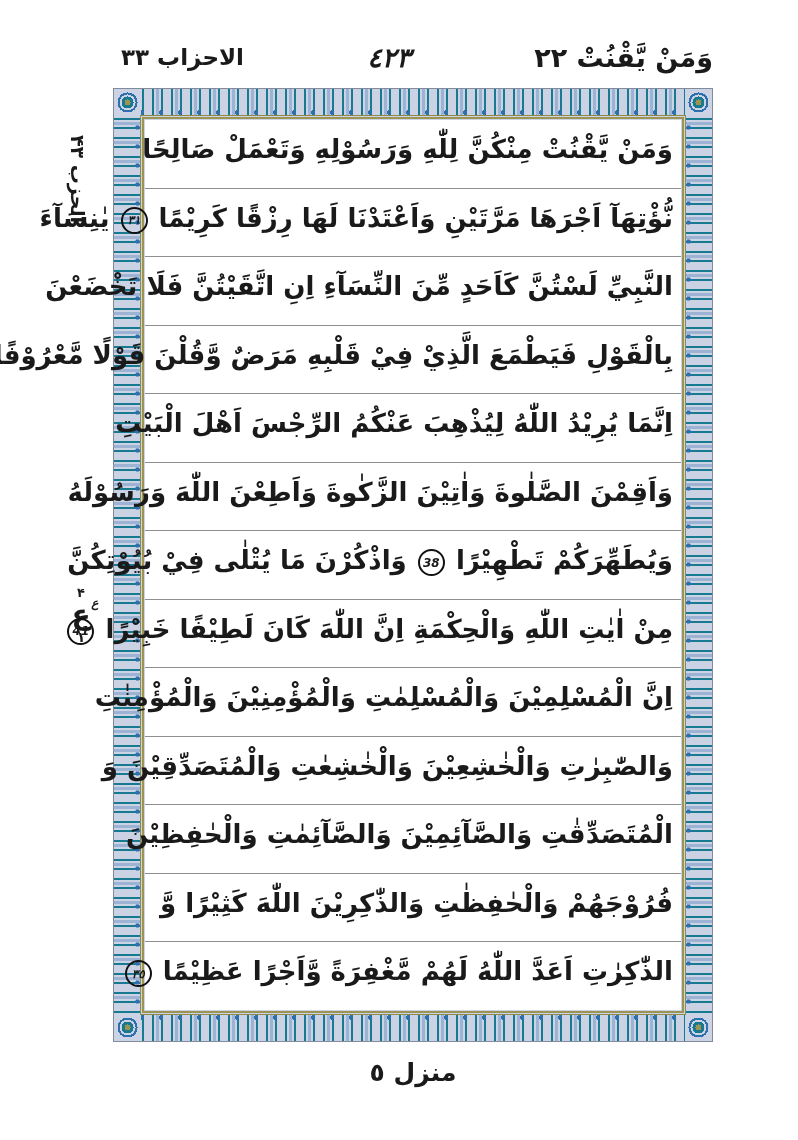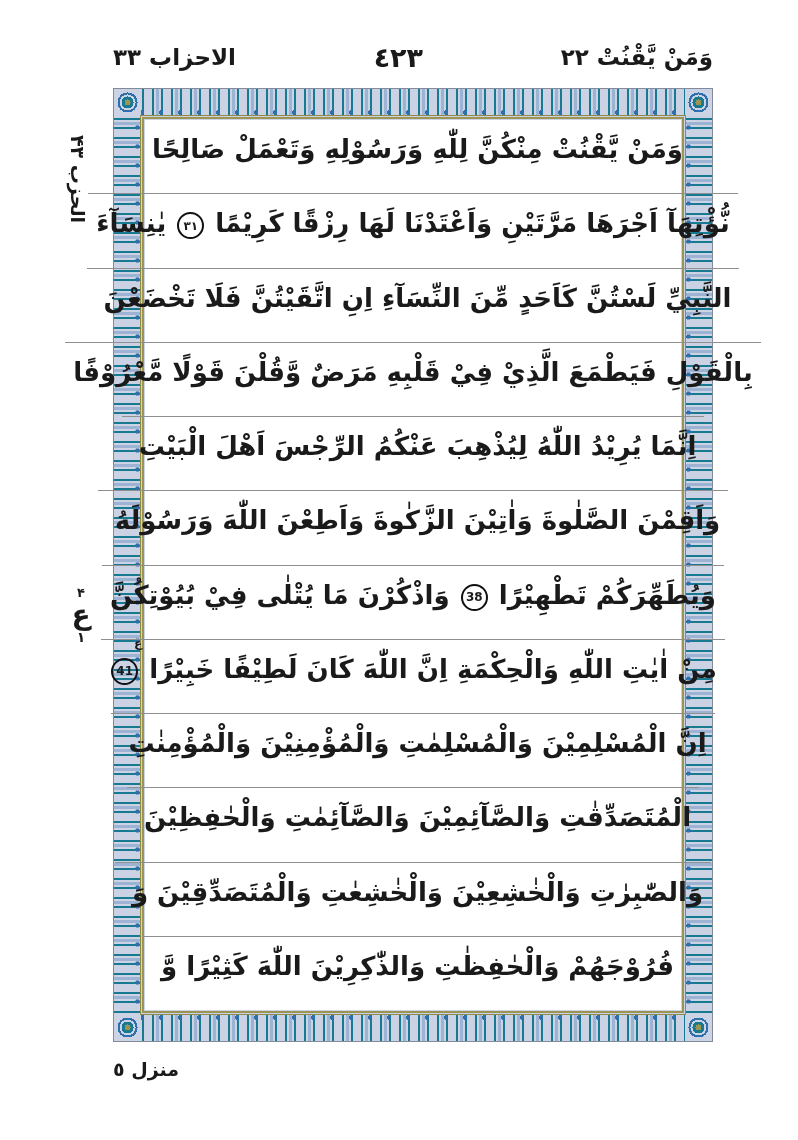--- a/index.html
+++ b/index.html
@@ -7,23 +7,23 @@
   body{
     width:798px;height:1140px;position:relative;background:#ffffff;
     font-family:"DejaVu Sans", sans-serif;color:#1a1a1a;overflow:hidden;
   }
   
   .header{
     position:absolute;top:38px;left:113px;width:600px;height:38px;
     display:flex;justify-content:space-between;align-items:center;
     direction:rtl;font-weight:bold;
   }
-  .hdr-juz{font-size:23px;}
-  .hdr-page{font-size:27px;letter-spacing:1px;}
-  .hdr-surah{font-size:23px;}
+  .hdr-juz{font-size:27px;}
+  .hdr-page{font-size:27px;letter-spacing:1px;font-style:italic;}
+  .hdr-surah{font-size:23px;margin-left:8px;}
   
   .frame{
     position:absolute;left:113px;top:88px;width:600px;height:954px;
     background:#ccd3e4;border:1px solid #838a9a;box-sizing:border-box;
   }
   .band{position:absolute;}
   .band-top,.band-bottom{
     left:0;right:0;height:27px;background-color:#ccd3e4;
     background-image:
       radial-gradient(circle 2.5px at 9px 3.5px, #2e6fae 90%, rgba(0,0,0,0) 95%),
@@ -51,33 +51,33 @@
   .corner-bl{bottom:0;left:0;} .corner-br{bottom:0;right:0;}
   .goldframe{
     position:absolute;inset:26px;border:1px solid #8f8a45;pointer-events:none;
   }
   .goldframe::before{
     content:"";position:absolute;inset:1px;border:2px solid #9b9454;
   }
   
   .content{
     position:absolute;inset:31px;background:#ffffff;
-    display:flex;flex-direction:column;direction:rtl;align-items:center;
+    display:flex;flex-direction:column;direction:rtl;
   }
   .qline{
     flex:1 1 0;min-height:0;position:relative;
     padding:0 8px;box-sizing:border-box;
     display:block;
     font-size:26px;font-weight:bold;line-height:59px;
     text-align:justify;text-align-last:justify;
     white-space:nowrap;overflow:visible;
   }
   .qline + .qline{border-top:1px solid #8f8f8f;}
   .seg:empty{display:none;}
-  .mwrap{position:relative;display:inline-block;vertical-align:middle;}
+  .mwrap{position:relative;display:inline-block;vertical-align:middle;font-style:italic;}
   .mnote{
     position:absolute;top:-4px;right:-2px;font-size:12px;line-height:12px;font-weight:bold;
   }
   .mnote:empty{display:none;}
   .mcircle{
     display:inline-flex;align-items:center;justify-content:center;
     width:23px;height:23px;border:2px solid #111;border-radius:50%;
     font-size:12px;line-height:1;margin:0 2px;vertical-align:middle;
   }
   .mcircle:empty{display:none;border:none;width:0;height:0;margin:0;}
@@ -94,21 +94,21 @@
     position:absolute;left:64px;top:586px;width:34px;
     display:flex;flex-direction:column;align-items:center;
     font-weight:bold;line-height:1.05;
   }
   .ruku .r-top{font-size:13px;}
   .ruku .r-ain{font-size:28px;}
   .ruku .r-bottom{font-size:14px;border-top:1px solid transparent;}
   
   .footer{
     position:absolute;top:1058px;left:113px;width:600px;
-    text-align:left;font-size:19px;font-weight:bold;direction:rtl;
+    text-align:center;font-size:25px;font-weight:bold;direction:rtl;
   }
 </style>
 </head>
 <body>
 
 <div class="header">
   <span class="hdr-juz">وَمَنْ يَّقْنُتْ ٢٢</span>
   <span class="hdr-page">٤٢٣</span>
   <span class="hdr-surah">الاحزاب ٣٣</span>
 </div>
@@ -173,30 +173,35 @@
       <span class="seg">مِنْ اٰيٰتِ اللّٰهِ وَالْحِكْمَةِ اِنَّ اللّٰهَ كَانَ لَطِيْفًا خَبِيْرًا</span>
       <span class="mwrap"><sup class="mnote">ع</sup><span class="mcircle">41</span></span>
       
     </div>
     <div class="qline">
       <span class="seg">اِنَّ الْمُسْلِمِيْنَ وَالْمُسْلِمٰتِ وَالْمُؤْمِنِيْنَ وَالْمُؤْمِنٰتِ</span>
       <span class="mwrap"></span>
       
     </div>
     <div class="qline">
+      <span class="seg">وَالصّٰبِرٰتِ وَالْخٰشِعِيْنَ وَالْخٰشِعٰتِ وَالْمُتَصَدِّقِيْنَ وَ</span>
+      <span class="mwrap"></span>
+      
+    </div>
+    <div class="qline">
       <span class="seg">الْمُتَصَدِّقٰتِ وَالصَّآئِمِيْنَ وَالصَّآئِمٰتِ وَالْحٰفِظِيْنَ</span>
       <span class="mwrap"></span>
       
     </div>
     <div class="qline">
-      <span class="seg">وَالصّٰبِرٰتِ وَالْخٰشِعِيْنَ وَالْخٰشِعٰتِ وَالْمُتَصَدِّقِيْنَ وَ</span>
-      <span class="mwrap"></span>
-      
-    </div>
-    <div class="qline">
       <span class="seg">فُرُوْجَهُمْ وَالْحٰفِظٰتِ وَالذّٰكِرِيْنَ اللّٰهَ كَثِيْرًا وَّ</span>
       <span class="mwrap"></span>
       
     </div>
+    <div class="qline">
+      <span class="seg">الذّٰكِرٰتِ اَعَدَّ اللّٰهُ لَهُمْ مَّغْفِرَةً وَّاَجْرًا عَظِيْمًا</span>
+      <span class="mwrap"><span class="mcircle">٣٥</span></span>
+      
+    </div>
   </div>
 </div>
 
 <div class="footer">منزل ٥</div>
 
 </body></html>

